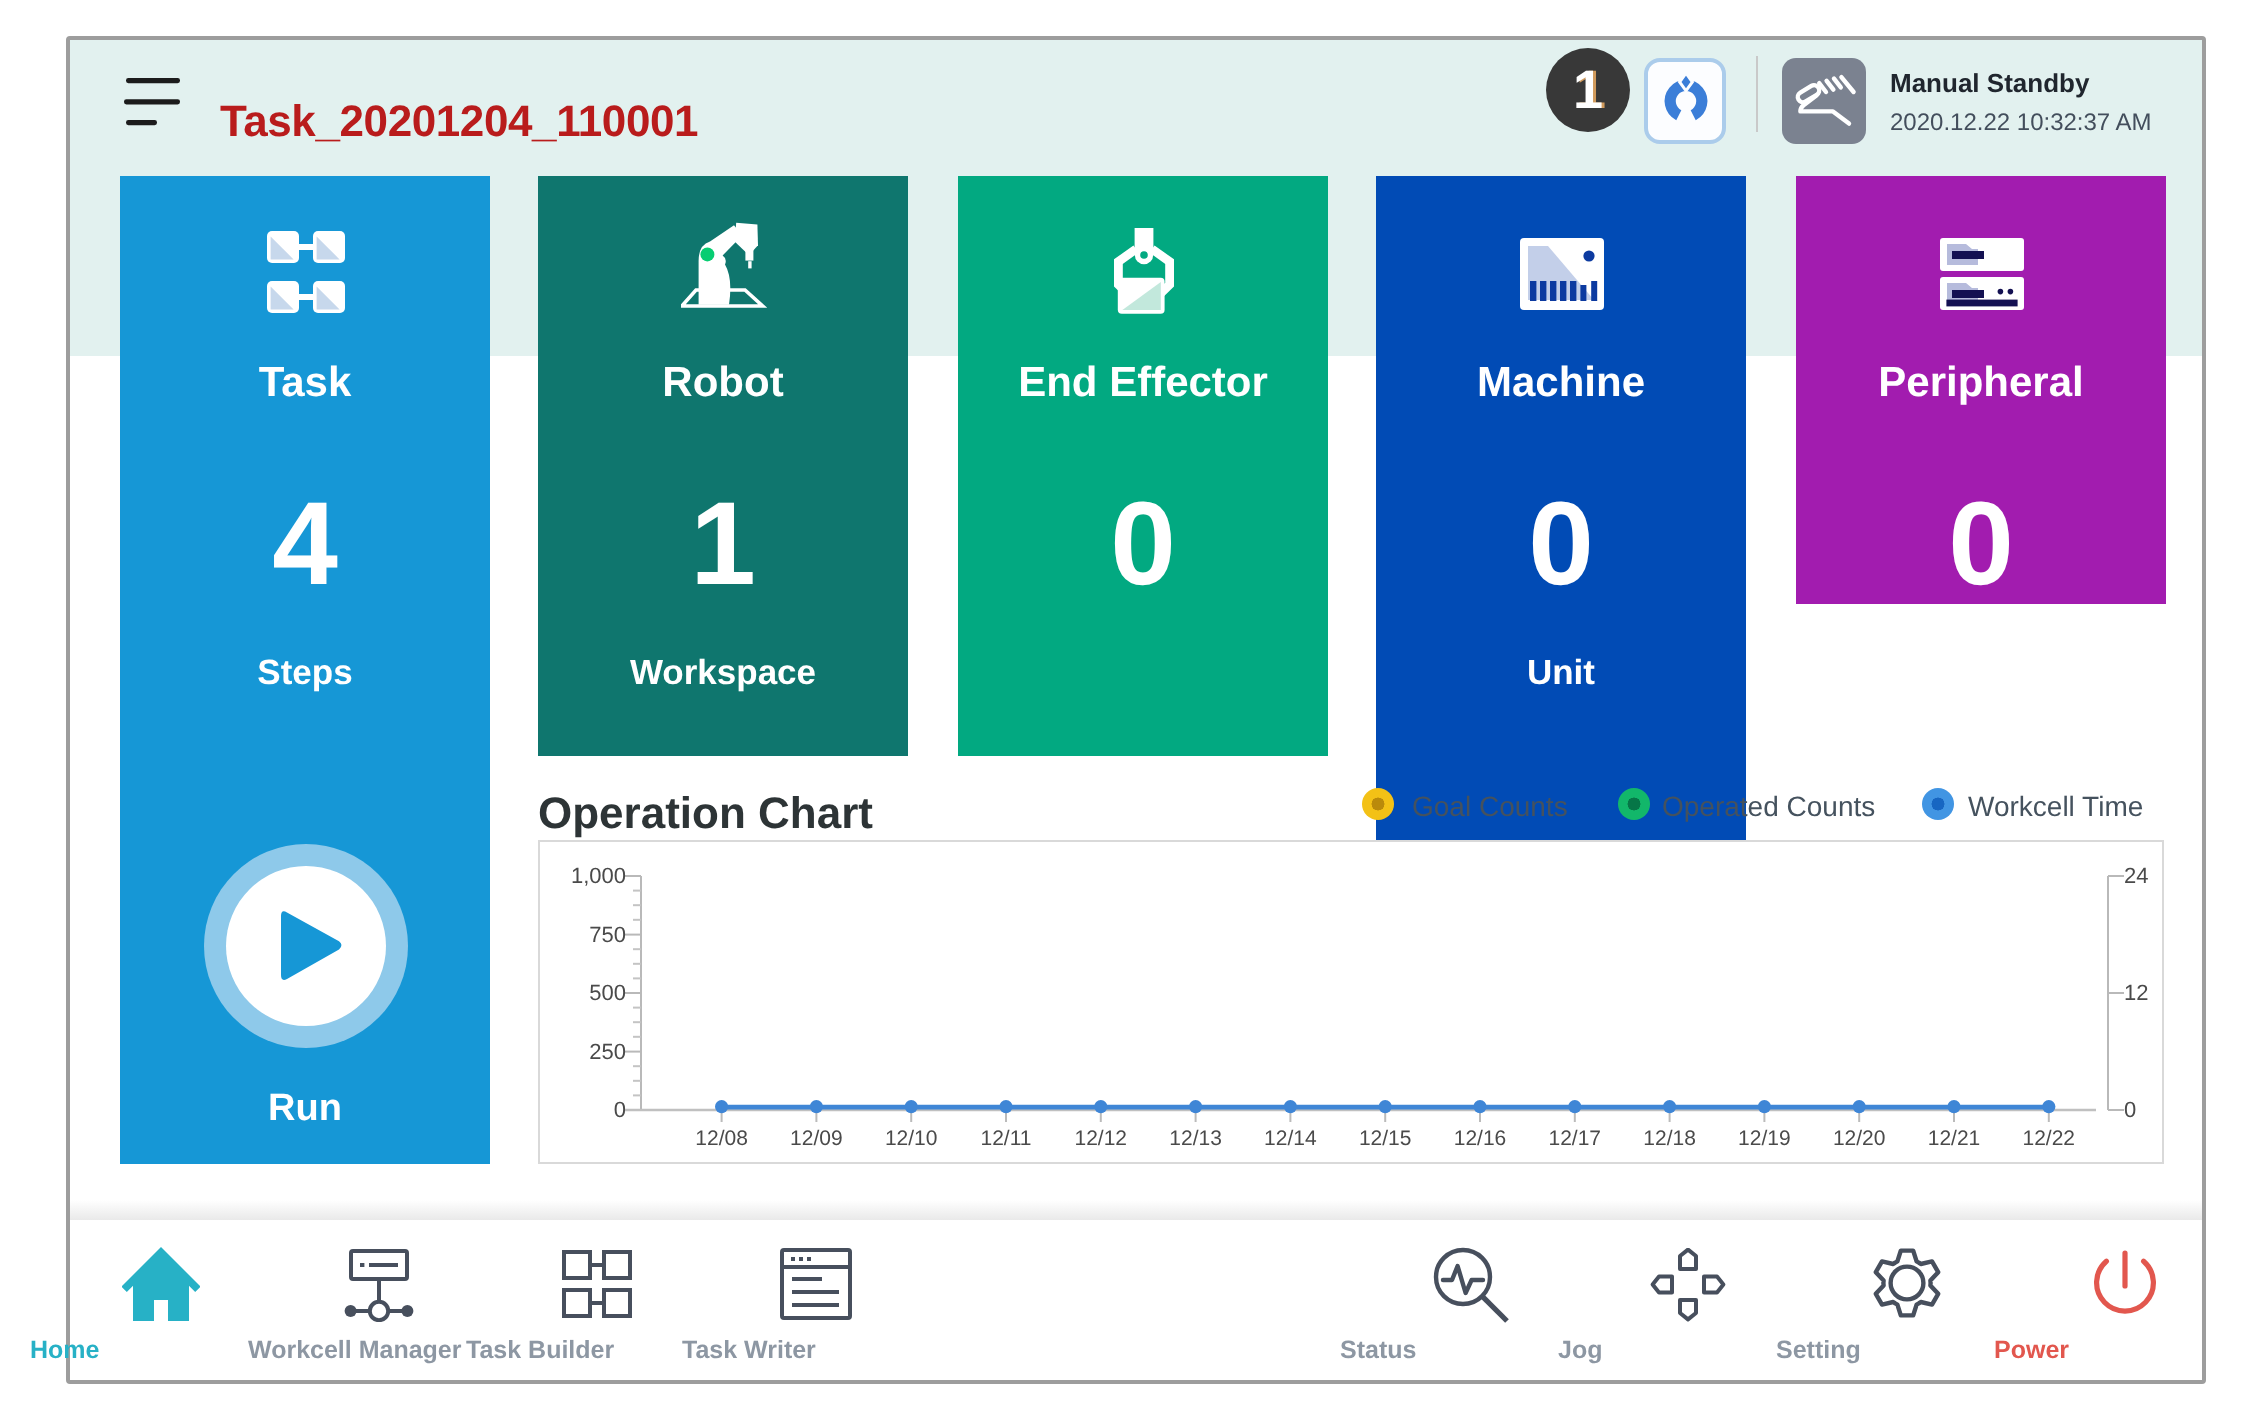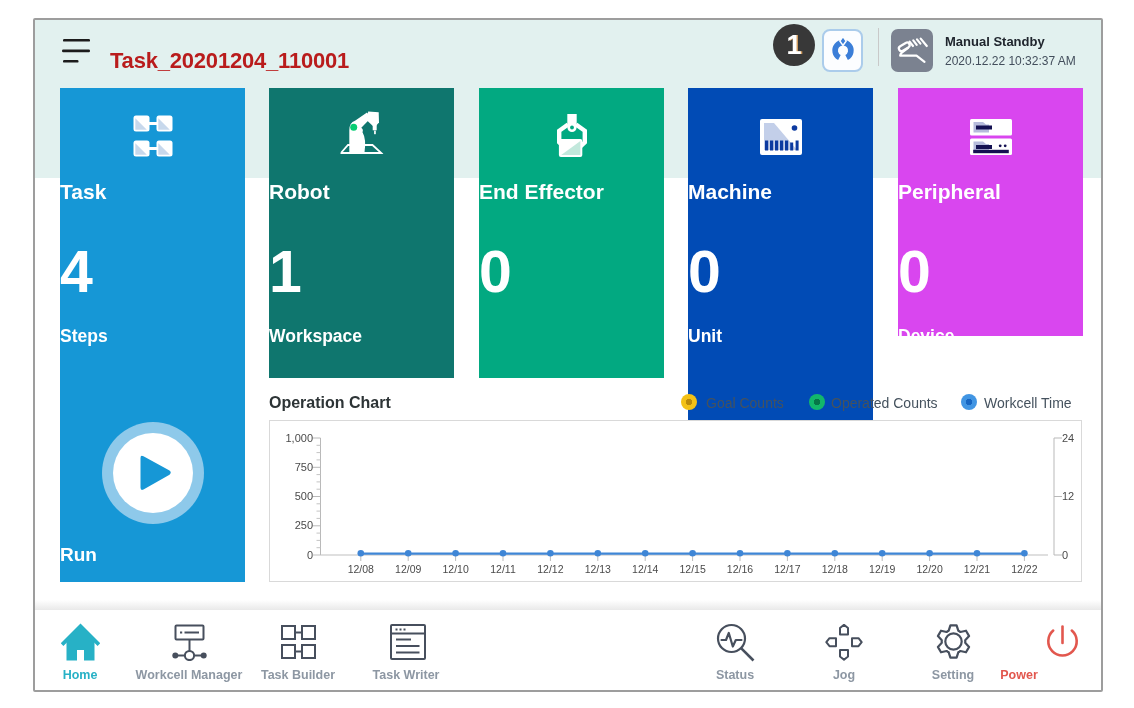--- a/index.html
+++ b/index.html
@@ -1,25 +1,25 @@
 <!DOCTYPE html>
 <html><head>
 <meta charset="utf-8">
 <style>
 *{margin:0;padding:0;box-sizing:border-box}
 html,body{width:1134px;height:708px;background:#fff;font-family:"Liberation Sans",sans-serif;overflow:hidden}
 .abs{position:absolute}
 #frame{position:absolute;left:33px;top:18px;width:1070px;height:674px;border:2px solid #9d9d9d;border-radius:2px;background:#fff;overflow:hidden}
 #band{position:absolute;left:35px;top:20px;width:1066px;height:158px;background:#e2f1ef}
-.card{position:absolute;top:88px;width:185px;color:#fff;text-align:left}
+.card{position:absolute;top:88px;width:185px;color:#fff;text-align:center}
 .c-label{position:absolute;top:92px;width:100%;font-size:21px;font-weight:bold;letter-spacing:0px}
 .c-num{position:absolute;top:154px;width:100%;font-size:59px;line-height:60px;font-weight:bold}
 .c-sub{position:absolute;top:238px;width:100%;font-size:17.5px;font-weight:bold}
 .c-icon{position:absolute;left:50%;transform:translateX(-50%)}
-.navlab{position:absolute;font-size:12.5px;font-weight:bold;color:#8d97a3;text-align:center;top:668px;width:130px}
+.navlab{position:absolute;font-size:12.5px;font-weight:bold;color:#8d97a3;top:668px;width:130px}
 svg{display:block}
 </style>
 </head>
 <body>
 <div id="frame"></div>
 <div id="band"></div>
 
 <svg class="abs" style="left:62px;top:38px" width="30" height="26" viewBox="0 0 30 26">
 <rect x="1" y="1" width="27" height="2.6" rx="1.2" fill="#1c1c1c"></rect>
 <rect x="0" y="11.6" width="28" height="2.6" rx="1.2" fill="#1c1c1c"></rect>
@@ -121,42 +121,42 @@
       <rect x="25" y="21.5" width="3.2" height="10"></rect>
       <rect x="30.2" y="23.5" width="3" height="8"></rect>
       <rect x="35.6" y="21.5" width="3" height="10"></rect>
     </g>
   </svg>
   <div class="c-label">Machine</div>
   <div class="c-num">0</div>
   <div class="c-sub">Unit</div>
 </div>
 
-<div class="card" style="left:898px;height:248px;background:#d946ef">
+<div class="card" style="left:898px;height:214px;background:#a21caf">
   <svg class="c-icon" style="top:31px" width="42" height="36" viewBox="0 0 42 36">
     <rect x="0" y="0" width="42" height="16.5" rx="1.5" fill="#fff"></rect>
     <rect x="0" y="19.5" width="42" height="16.5" rx="1.5" fill="#fff"></rect>
     <g>
       <polygon points="3.5,3 13,3 16,5.5 19,5.5 19,13.5 3.5,13.5" fill="#b6bbdc"></polygon>
       <rect x="6" y="6.5" width="16" height="4" fill="#141152"></rect>
     </g>
     <g transform="translate(0,19.5)">
       <polygon points="3.5,3 13,3 16,5.5 19,5.5 19,13.5 3.5,13.5" fill="#b6bbdc"></polygon>
       <rect x="6" y="6.5" width="16" height="4" fill="#141152"></rect>
     </g>
     <circle cx="30.2" cy="26.8" r="1.4" fill="#141152"></circle>
     <circle cx="35.2" cy="26.8" r="1.4" fill="#141152"></circle>
     <rect x="3.2" y="30.8" width="35.6" height="3.4" fill="#141152"></rect>
   </svg>
   <div class="c-label">Peripheral</div>
   <div class="c-num">0</div>
   <div class="c-sub">Device</div>
 </div>
 
-<div class="abs" style="left:269px;top:394px;font-size:16px;font-weight:bold;color:#2d3436">Operation Chart</div>
+<div class="abs" style="left:269px;top:394px;font-size:22px;font-weight:bold;color:#2d3436">Operation Chart</div>
 <div class="abs" style="left:681px;top:393.5px;width:16px;height:16px;border-radius:50%;background:radial-gradient(circle,#ba8a0b 0 3.2px,#f3c116 3.3px)"></div>
 <div class="abs" style="left:706px;top:394.5px;font-size:14px;color:#45525e">Goal Counts</div>
 <div class="abs" style="left:809px;top:393.5px;width:16px;height:16px;border-radius:50%;background:radial-gradient(circle,#067647 0 3.2px,#12b76a 3.3px)"></div>
 <div class="abs" style="left:831px;top:394.5px;font-size:14px;color:#45525e">Operated Counts</div>
 <div class="abs" style="left:961px;top:393.5px;width:16px;height:16px;border-radius:50%;background:radial-gradient(circle,#1766c2 0 3.2px,#4195e3 3.3px)"></div>
 <div class="abs" style="left:984px;top:394.5px;font-size:14px;color:#45525e">Workcell Time</div>
 
 <div class="abs" style="left:269px;top:420px;width:813px;height:162px;border:1px solid #d9d9d9;background:#fff"></div>
 <svg class="abs" style="left:269px;top:420px" width="813" height="162" viewBox="0 0 813 162" font-family="Liberation Sans, sans-serif">
 
@@ -320,13 +320,13 @@
 <svg class="abs" style="left:936px;top:624px" width="35" height="35" viewBox="-17.5 -17.5 35 35" fill="none" stroke="#474f5d" stroke-width="2.2" stroke-linejoin="round">
   <path d="M-4.8,-10.8 L-3.1,-16.2 L3.1,-16.2 L4.8,-10.8 L5.9,-10.2 L6.9,-9.5 L12.5,-10.8 L15.6,-5.4 L11.7,-1.2 L11.8,-0.0 L11.7,1.2 L15.6,5.4 L12.5,10.8 L6.9,9.5 L5.9,10.2 L4.8,10.8 L3.1,16.2 L-3.1,16.2 L-4.8,10.8 L-5.9,10.2 L-6.9,9.5 L-12.5,10.8 L-15.6,5.4 L-11.7,1.2 L-11.8,0.0 L-11.7,-1.2 L-15.6,-5.4 L-12.5,-10.8 L-6.9,-9.5 L-5.9,-10.2 Z"></path>
   <circle cx="0" cy="0" r="8.2"></circle>
 </svg>
 <div class="navlab" style="left:888px">Setting</div>
 
 <svg class="abs" style="left:1046px;top:625px" width="33" height="33" viewBox="0 0 33 33" fill="none" stroke="#e2574e" stroke-linecap="round">
   <path d="M7.2,5.6 A14.2,14.2 0 1 0 25.8,5.6" stroke-width="2.6"></path>
   <line x1="16.5" y1="1.5" x2="16.5" y2="18" stroke-width="2.6"></line>
 </svg>
-<div class="navlab" style="left:954px;color:#e2574e">Power</div>
+<div class="navlab" style="left:997px;color:#e2574e">Power</div>
 
 </body></html>

